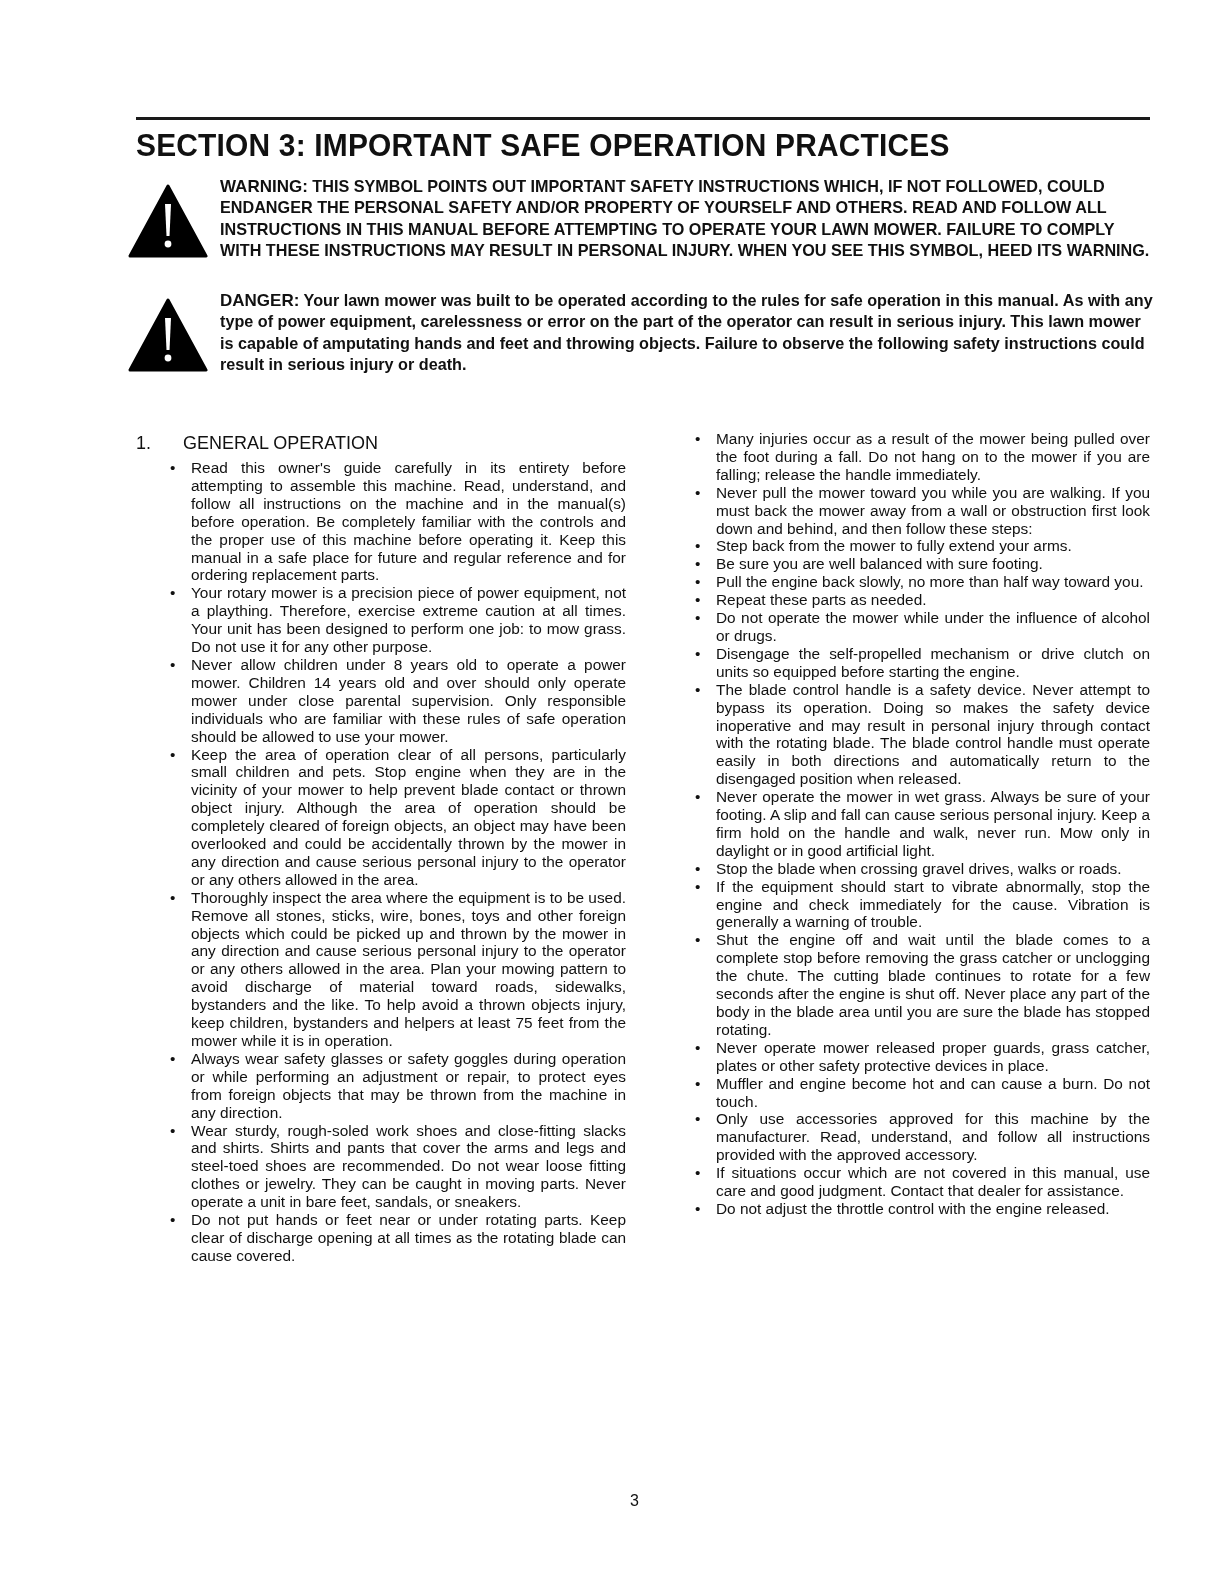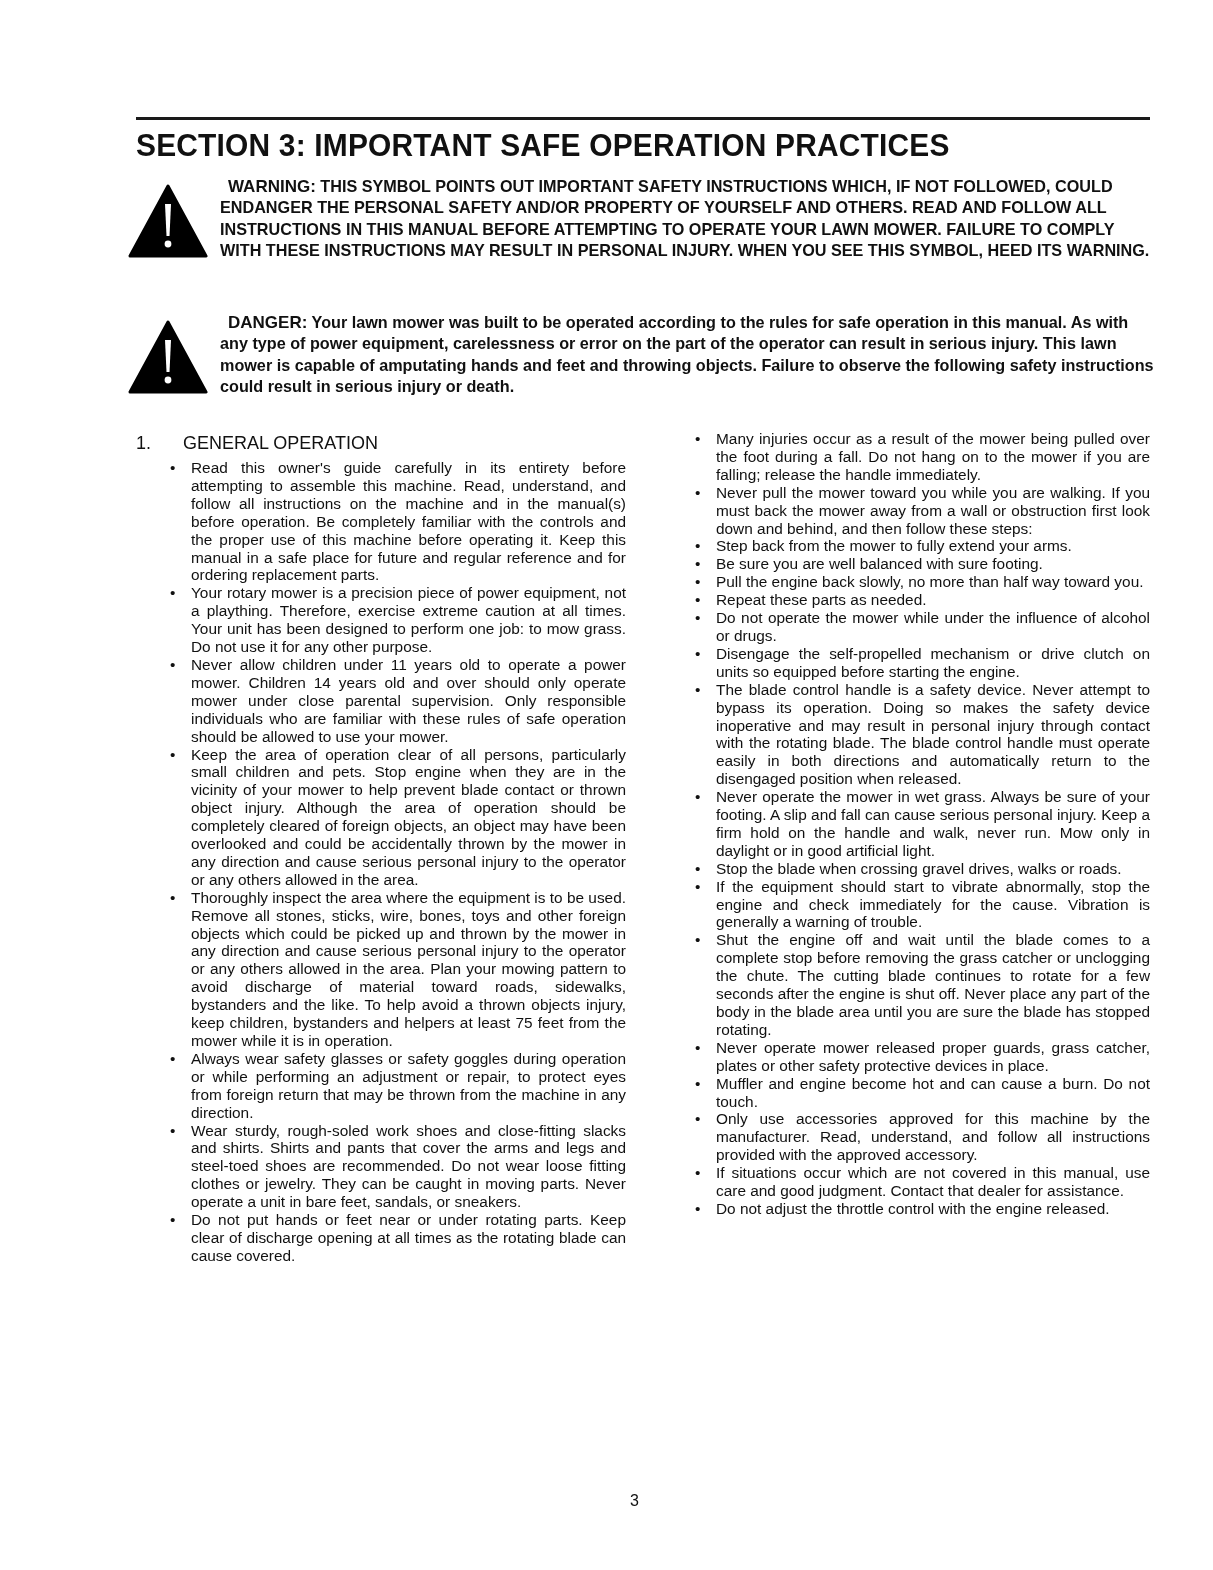--- a/index.html
+++ b/index.html
@@ -20,24 +20,24 @@
   .notice {
     position: absolute; left: 128px; width: 1030px;
   }
   .notice .icon {
     position: absolute; left: 0; top: 8px; width: 80px; height: 74px;
   }
   .notice .text {
     position: absolute; left: 92px; right: 0; top: 0;
     font-weight: bold; font-size: 16.2px; line-height: 21.4px;
   }
-  .notice .lead { font-size: 17px; margin-left: 8px; }
+  .notice .lead { font-size: 17px; }
   #warning { top: 176px; height: 115px; }
   #warning .text { text-transform: uppercase; }
-  #danger { top: 312px; height: 92px; text-decoration: underline; }
+  #danger { top: 290px; height: 92px; text-decoration: underline; }
 
   .col {
     position: absolute; top: 430px; font-size: 15.4px; line-height: 17.9px;
   }
   .col-left { left: 136px; width: 490px; }
   .col-right { left: 693px; width: 457px; }
 
   .heading {
     font-size: 18px; line-height: 26px; display: flex; margin-bottom: 3px;
   }
@@ -86,24 +86,24 @@
 </div>
 
 <div class="col col-left">
   <div class="heading">
     <span class="num">1.</span>
     <span>GENERAL OPERATION</span>
   </div>
   <ul class="list" id="left-list">
       <li><span class="bullet">•</span><span>Read this owner's guide carefully in its entirety before attempting to assemble this machine. Read, understand, and follow all instructions on the machine and in the manual(s) before operation. Be completely familiar with the controls and the proper use of this machine before operating it. Keep this manual in a safe place for future and regular reference and for ordering replacement parts.</span></li>
       <li><span class="bullet">•</span><span>Your rotary mower is a precision piece of power equipment, not a plaything. Therefore, exercise extreme caution at all times. Your unit has been designed to perform one job: to mow grass. Do not use it for any other purpose.</span></li>
-      <li><span class="bullet">•</span><span>Never allow children under 11 years old to operate a power mower. Children 14 years old and over should only operate mower under close parental supervision. Only responsible individuals who are familiar with these rules of safe operation should be allowed to use your mower.</span></li>
+      <li><span class="bullet">•</span><span>Never allow children under 8 years old to operate a power mower. Children 14 years old and over should only operate mower under close parental supervision. Only responsible individuals who are familiar with these rules of safe operation should be allowed to use your mower.</span></li>
       <li><span class="bullet">•</span><span>Keep the area of operation clear of all persons, particularly small children and pets. Stop engine when they are in the vicinity of your mower to help prevent blade contact or thrown object injury. Although the area of operation should be completely cleared of foreign objects, an object may have been overlooked and could be accidentally thrown by the mower in any direction and cause serious personal injury to the operator or any others allowed in the area.</span></li>
       <li><span class="bullet">•</span><span>Thoroughly inspect the area where the equipment is to be used. Remove all stones, sticks, wire, bones, toys and other foreign objects which could be picked up and thrown by the mower in any direction and cause serious personal injury to the operator or any others allowed in the area. Plan your mowing pattern to avoid discharge of material toward roads, sidewalks, bystanders and the like. To help avoid a thrown objects injury, keep children, bystanders and helpers at least 75 feet from the mower while it is in operation.</span></li>
-      <li><span class="bullet">•</span><span>Always wear safety glasses or safety goggles during operation or while performing an adjustment or repair, to protect eyes from foreign return that may be thrown from the machine in any direction.</span></li>
+      <li><span class="bullet">•</span><span>Always wear safety glasses or safety goggles during operation or while performing an adjustment or repair, to protect eyes from foreign objects that may be thrown from the machine in any direction.</span></li>
       <li><span class="bullet">•</span><span>Wear sturdy, rough-soled work shoes and close-fitting slacks and shirts. Shirts and pants that cover the arms and legs and steel-toed shoes are recommended. Do not wear loose fitting clothes or jewelry. They can be caught in moving parts. Never operate a unit in bare feet, sandals, or sneakers.</span></li>
       <li><span class="bullet">•</span><span>Do not put hands or feet near or under rotating parts. Keep clear of discharge opening at all times as the rotating blade can cause covered.</span></li>
     </ul>
 </div>
 
 <div class="col col-right">
   <ul class="list" id="right-list">
       <li><span class="bullet">•</span><span>Many injuries occur as a result of the mower being pulled over the foot during a fall. Do not hang on to the mower if you are falling; release the handle immediately.</span></li>
       <li><span class="bullet">•</span><span>Never pull the mower toward you while you are walking. If you must back the mower away from a wall or obstruction first look down and behind, and then follow these steps:</span></li>
       <li><span class="bullet">•</span><span>Step back from the mower to fully extend your arms.</span></li>

